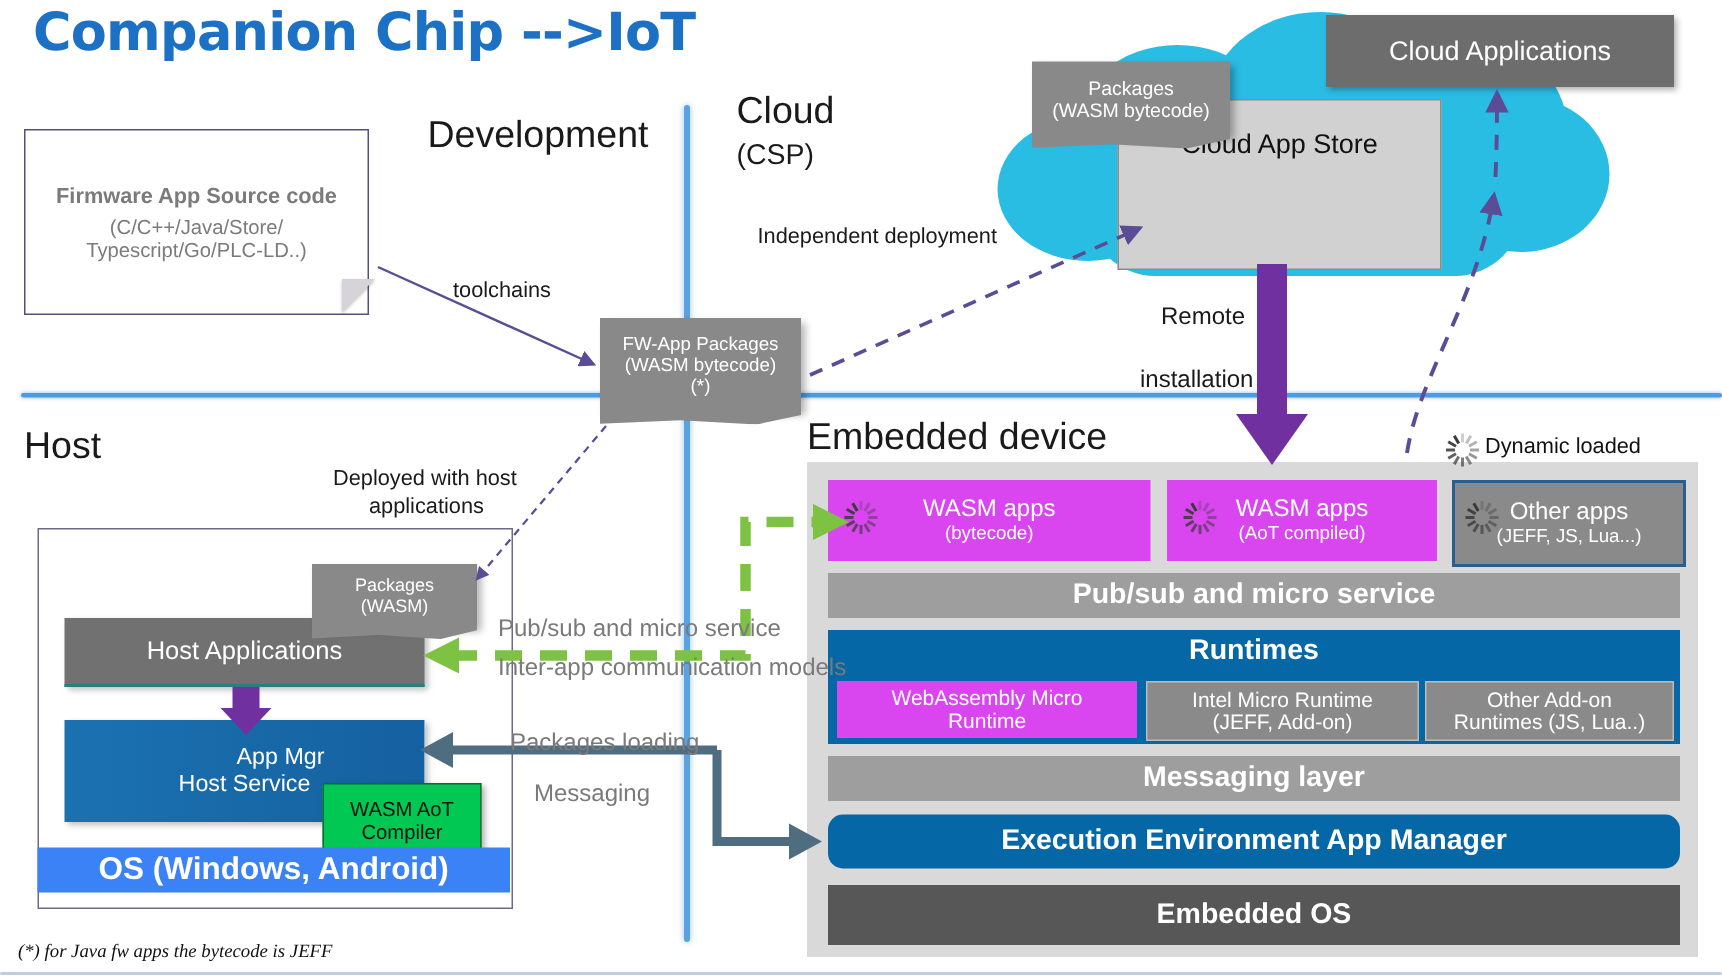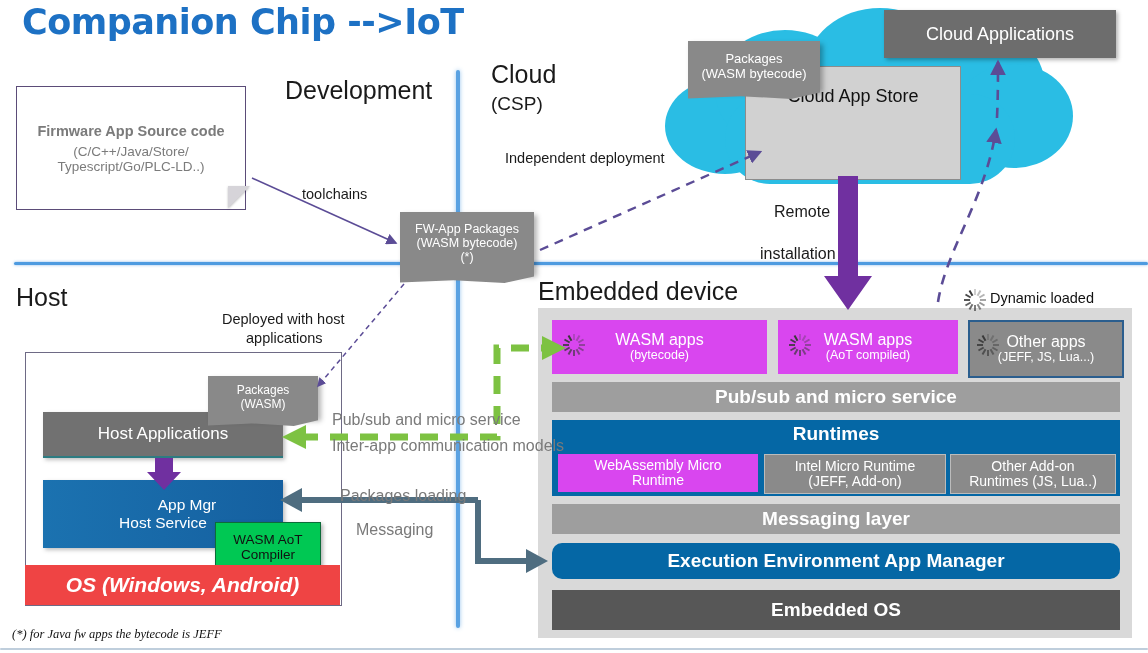--- a/index.html
+++ b/index.html
@@ -153,21 +153,21 @@
   <span style="color:#fff;font-size:15.5px;">Host Service</span>
 </div>
 
 <div class="abs ctr" style="left:215px;top:522px;width:104px;height:48px;flex-direction:column;
             background:#00C853;border:1px solid #0d6b39;
             box-shadow:2px 2px 4px rgba(0,0,0,.3);">
   <span style="font-size:13.5px;color:#111;">WASM AoT</span>
   <span style="font-size:13.5px;color:#111;">Compiler</span>
 </div>
 
-<div class="abs ctr" style="left:25px;top:565px;width:315px;height:40px;background:#ef4444;font-style:italic;">
+<div class="abs ctr" style="left:25px;top:565px;width:315px;height:30px;background:#3b82f6;">
   <span style="color:#fff;font-size:21px;font-weight:bold;">OS (Windows, Android)</span>
 </div>
 
 <div class="abs" id="emb-panel"></div>
 
 <div class="abs bar green" style="left:552px;top:320px;width:215px;height:54px;flex-direction:column;">
   <span style="font-size:16px;">WASM apps</span>
   <span style="font-size:12.5px;">(bytecode)</span>
 </div>
 <div class="spin" style="left:562px;top:334px;">

